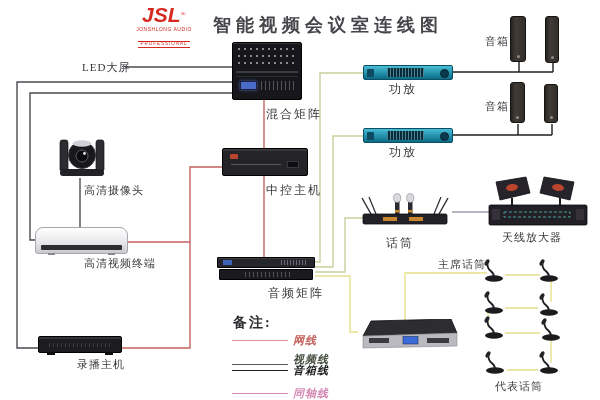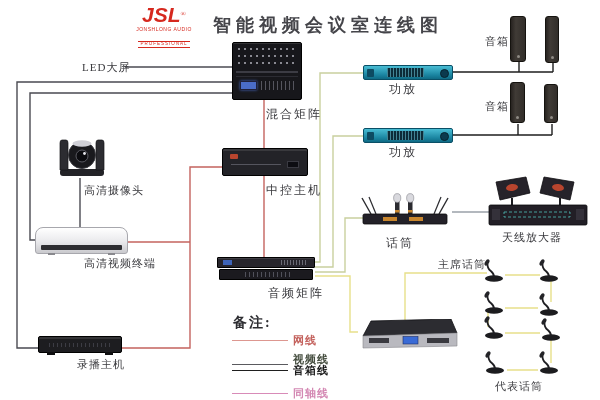--- a/index.html
+++ b/index.html
@@ -71,21 +71,21 @@
        background-image:repeating-linear-gradient(90deg,rgba(120,220,240,.5) 0 1px,transparent 1px 3px);}
   .amp .knob{position:absolute;right:3px;top:2.5px;width:9px;height:9px;border-radius:50%;background:#0b3a4e;border:1px solid #062430;}
   .amp .cap{position:absolute;left:3px;top:3px;width:7px;height:8px;background:#0d4b62;border-radius:1px;}
 
   .spk{position:absolute;background:linear-gradient(90deg,#272320,#403b36 35%,#322e2a);border:1px solid #15130f;border-radius:3px;}
   .spk:after{content:"";position:absolute;left:50%;bottom:3px;width:3px;height:3px;margin-left:-1.5px;border-radius:50%;background:#8f8b85;}
 
   .legend-title{position:absolute;left:233px;top:314px;font-size:14px;font-weight:700;letter-spacing:2px;color:#2e2e32;}
   .leg-row{position:absolute;left:232px;display:flex;align-items:center;gap:5px;height:10px;}
   .leg-line{width:56px;height:0;border-top:1.6px solid #000;}
-  .leg-lbl{font-size:11px;font-weight:600;letter-spacing:1px;line-height:1;}
+  .leg-lbl{font-size:11px;font-weight:600;letter-spacing:1px;line-height:1;font-style:italic;}
   .lr0 .leg-line{border-color:#dd9790;} .lr0 .leg-lbl{color:#c4635e;}
   .lr1 .leg-line{border-color:#c9d09e;} .lr1 .leg-lbl{color:#7fae5a;}
   .lr2 .leg-line{border-color:#5a5a5e;} .lr2 .leg-lbl{color:#474f41;}
   .lr3 .leg-line{border-color:#1f1f1f;} .lr3 .leg-lbl{color:#1a1a1a;}
   .lr4 .leg-line{border-color:#e7e08a;} .lr4 .leg-lbl{color:#ddd35e;}
   .lr5 .leg-line{border-color:#d88bb8;} .lr5 .leg-lbl{color:#d489b4;}
 </style>
 </head>
 <body>
 

